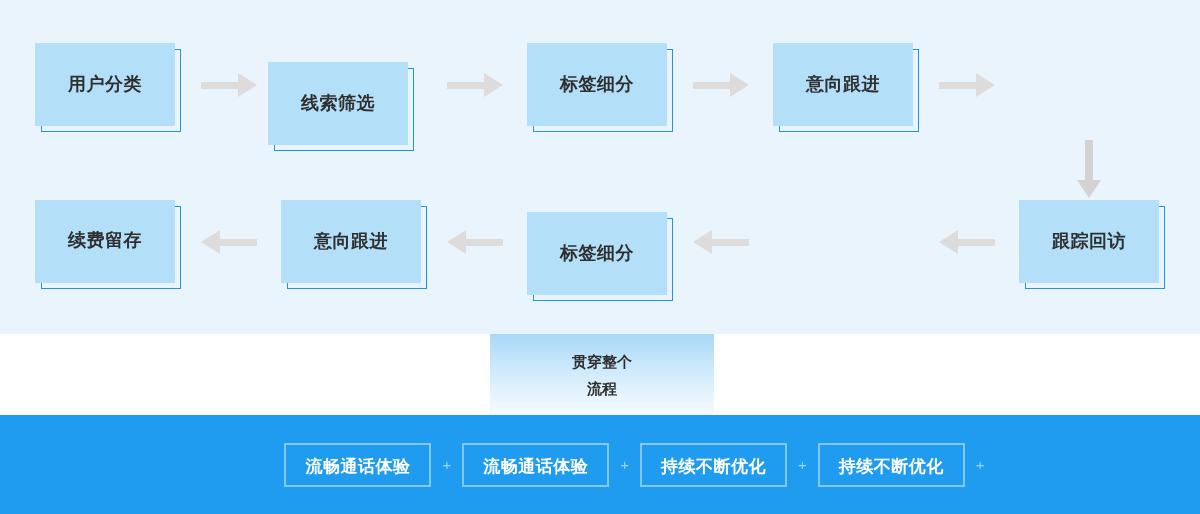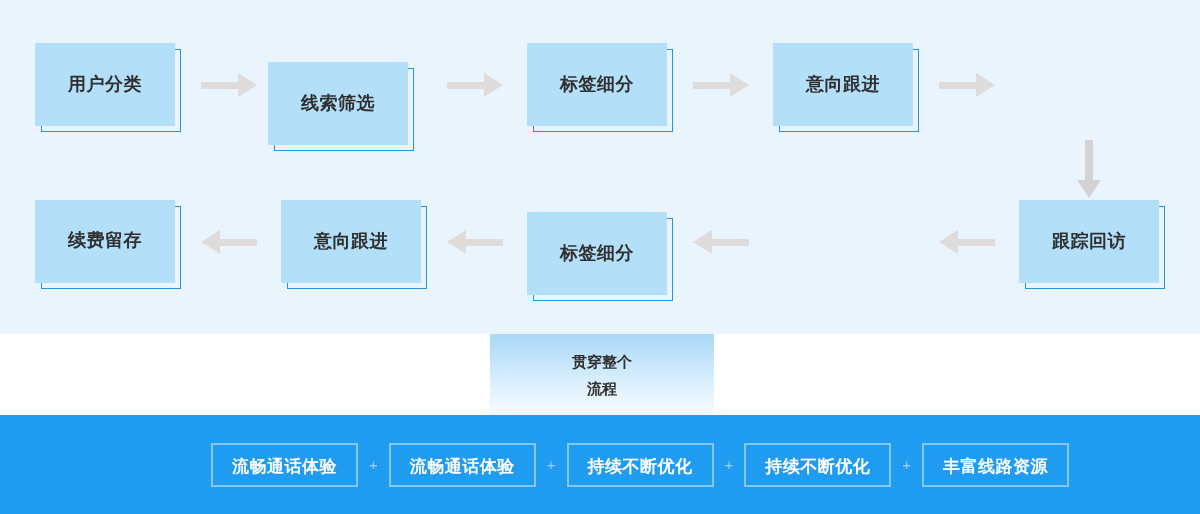--- a/index.html
+++ b/index.html
@@ -202,15 +202,14 @@
 
   <div class="feat-tag">流畅通话体验</div>
   <div class="feat-plus">+</div>
 
   <div class="feat-tag">持续不断优化</div>
   <div class="feat-plus">+</div>
 
   <div class="feat-tag">持续不断优化</div>
   <div class="feat-plus">+</div>
 
-  <div class="feat-tag">丰富线路资源</div>
 
 </div>
 
 </body></html>

